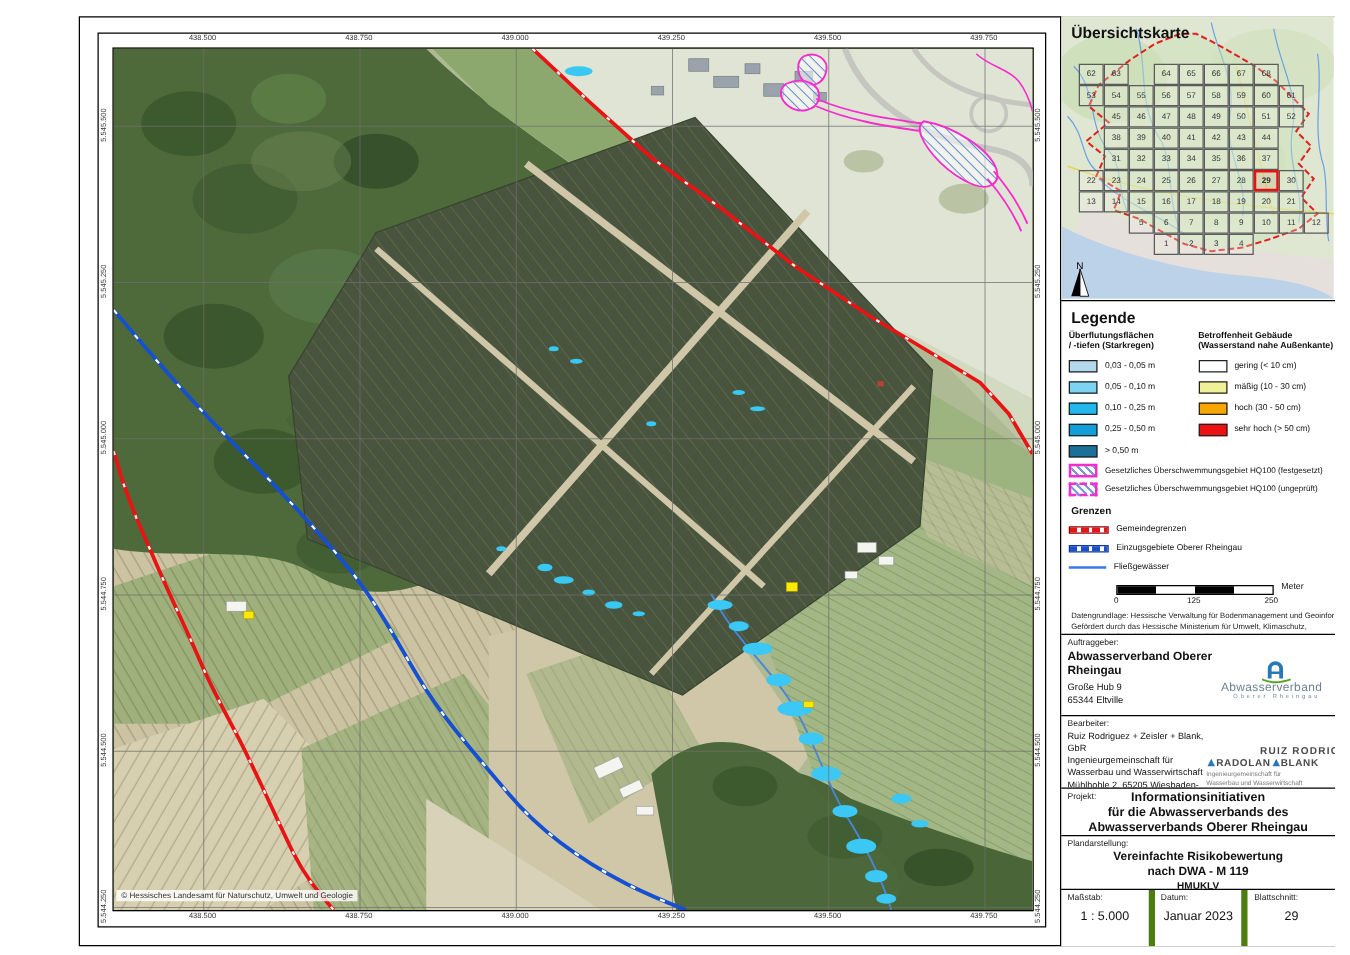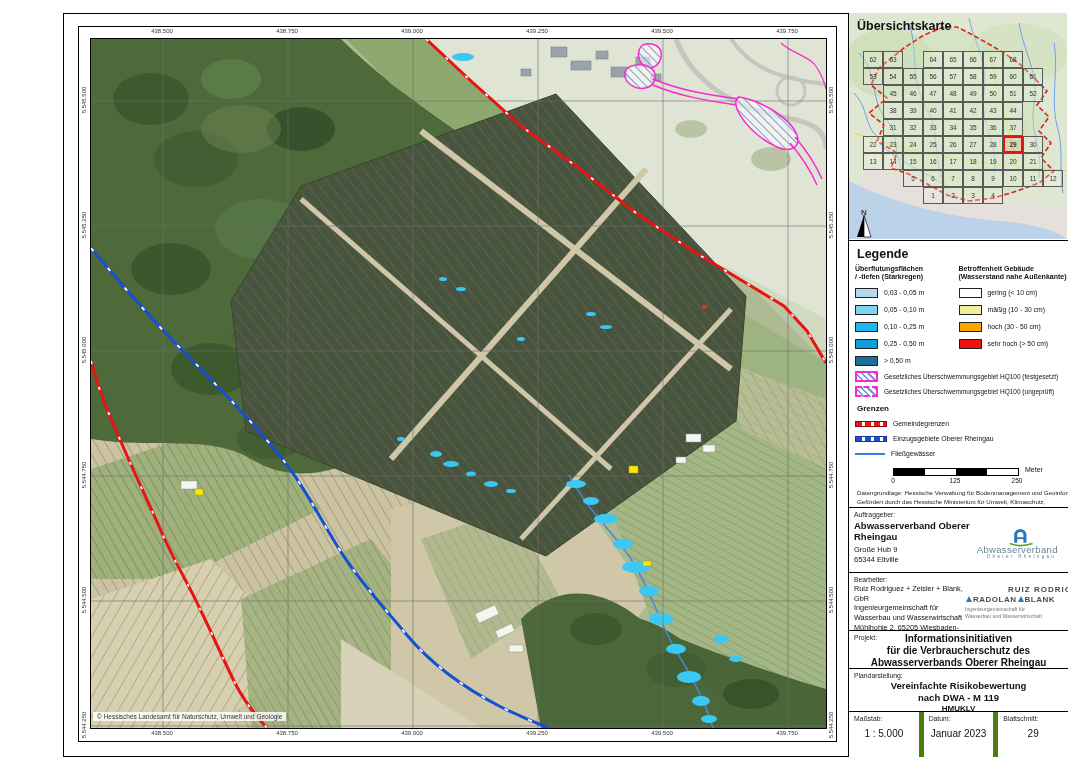--- a/index.html
+++ b/index.html
@@ -53,21 +53,21 @@
   #scalebar-unit{position:absolute;left:132px;top:1px;font-size:7px;}
   .sb-tick{position:absolute;top:12px;font-size:6.5px;transform:translateX(-50%);}
   #leg-source{font-size:6.2px;color:#222;margin:3px 0 2px 2px;white-space:nowrap;}
   #leg-funding{font-size:6.2px;color:#222;margin:2px 0 0 2px;line-height:1.25;}
   
   #sect-client{height:65px;}
   #client-name{font-size:9.5px;font-weight:bold;margin:1px 0 3px 5px;}
   .addr{font-size:7.5px;margin-left:5px;line-height:1.3;}
   #client-flex{display:flex;justify-content:space-between;}
   #sect-editor{height:58px;}
-  #editor-flex{display:flex;justify-content:space-between;}
+  #editor-flex{display:flex;justify-content:space-between;align-items:center;}
   .ed-line{font-size:7.3px;margin-left:5px;line-height:1.32;}
   #rrzb{width:99px;margin-right:4px;margin-top:1px;}
   .rrzb-l1{font-size:8px;font-weight:bold;color:#4a4a4a;letter-spacing:1px;white-space:nowrap;padding-left:43px;}
   .rrzb-l2{font-size:8px;font-weight:bold;color:#4a4a4a;letter-spacing:0.5px;white-space:nowrap;margin-top:1px;}
   .tri{display:inline-block;width:0;height:0;border-left:3.5px solid transparent;border-right:3.5px solid transparent;
        border-bottom:6px solid #2878b8;margin:0 1px;}
   .rrzb-sub{font-size:5.2px;color:#777;margin-top:2px;line-height:1.3;white-space:nowrap;}
   
   #sect-project{height:38px;}
   .proj-line{font-size:10px;font-weight:bold;text-align:center;line-height:1.18;}
@@ -540,21 +540,21 @@
           <div class="rrzb-sub"><span>Ingenieurgemeinschaft für</span><br>
             <span>Wasserbau und Wasserwirtschaft</span></div>
         </div>
       </div>
     </div>
 
     <div class="sect" id="sect-project">
       <div class="slabel" style="position:absolute;">Projekt:</div>
       <div id="project-lines" style="margin-top:2px;">
           <div class="proj-line">Informationsinitiativen</div>
-          <div class="proj-line">für die Verbraucherschutz des</div>
+          <div class="proj-line">für die Abwasserverbands des</div>
           <div class="proj-line">Abwasserverbands Oberer Rheingau</div>
         </div>
     </div>
 
     <div class="sect" id="sect-plan">
       <div class="slabel">Plandarstellung:</div>
       <div id="plan-lines">
           <div class="plan-line">Vereinfachte Risikobewertung</div>
           <div class="plan-line">nach DWA - M 119</div>
         </div>

